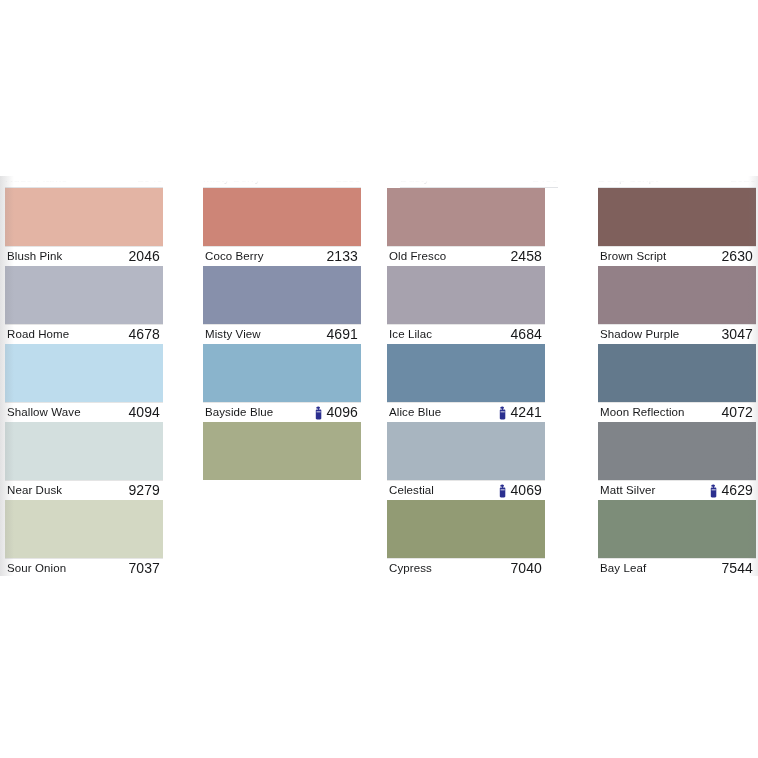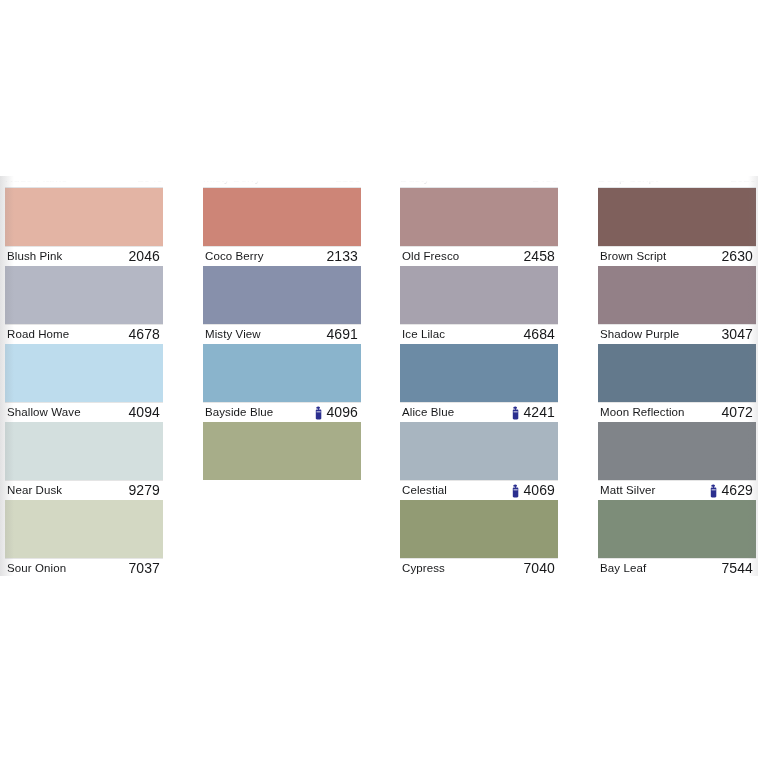--- a/index.html
+++ b/index.html
@@ -247,21 +247,21 @@
               </svg>
             </span>
           </div>
         </div>
         <div class="swatch-entry">
           <div class="swatch-chip-wrap">
             <span class="swatch-chip" style="background: rgb(167, 173, 137);"></span>
           </div>
         </div>
       </div>
-      <div class="column" style="left: 400px; width: 158px;">
+      <div class="column" style="left: 387px; width: 158px;">
         <div class="swatch-entry">
           <div class="swatch-chip-wrap">
             <span class="swatch-chip" style="background: rgb(176, 141, 140);"></span>
           </div>
           <div class="swatch-label">
             <span class="swatch-name">Old Fresco</span>
             <span class="swatch-code">2458</span>
           </div>
         </div>
         <div class="swatch-entry">

